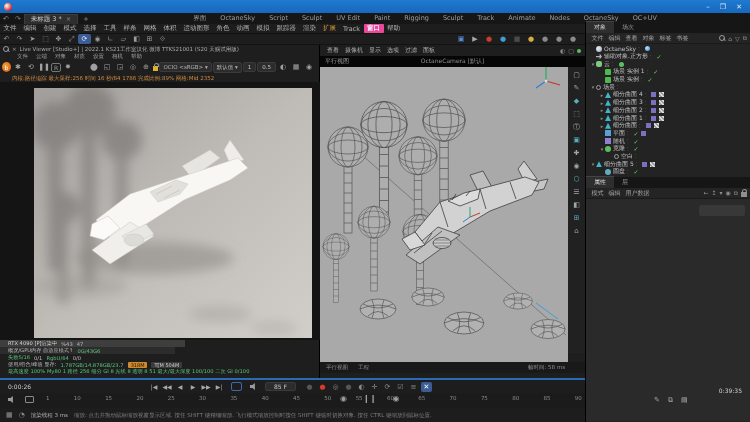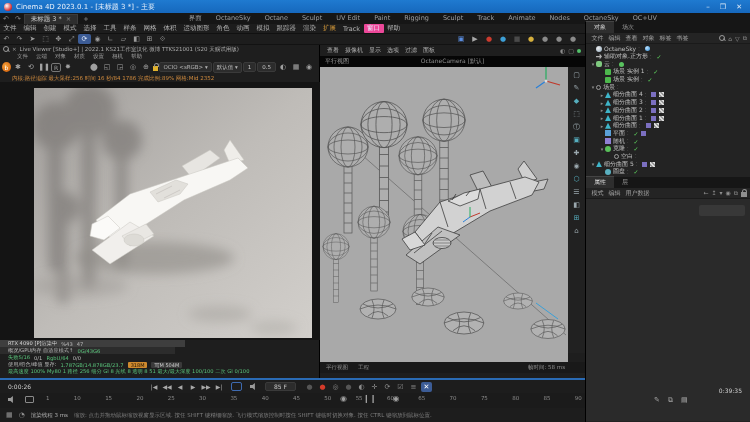--- a/index.html
+++ b/index.html
@@ -16,21 +16,21 @@
   .histicon{color:#8a8a8a;font-size:7px;padding:0 3px;}
   .doctab{background:#2e2e2e;border:1px solid #3c3c3c;border-bottom:none;color:#cfcfcf;padding:0 6px;height:10px;display:flex;align-items:center;gap:4px;}
   .doctab .x{color:#888;}
   .addtab{color:#9a9a9a;padding:0 5px;}
   #workspaces{margin-left:auto;display:flex;gap:0;padding-right:86px;}
   #workspaces .ws{padding:0 7px;color:#9f9f9f;font-size:6.5px;white-space:nowrap;}
   
   #menurow{left:0;top:24px;width:750px;height:10px;background:#1d1d1d;display:flex;align-items:center;font-size:6.5px;border-bottom:1px solid #111;}
   #menurow .mi{padding:0 3.5px;color:#b5b5b5;white-space:nowrap;}
   #menurow .m-orange{color:#e0a03a;}
-  #menurow .m-blue{background:#ec4899;color:#e6eefc;border-radius:1px;}
+  #menurow .m-blue{background:#ec4899;color:#e6eefc;border-radius:1px;font-weight:bold;}
   
   #toolrow{left:0;top:34px;width:585px;height:11px;background:#1d1d1d;display:flex;align-items:center;border-bottom:1px solid #121212;}
   #toolrow .ti{width:13px;height:10px;display:flex;align-items:center;justify-content:center;font-size:7px;color:#9a9a9a;}
   #toolrow .ti.sel{background:#3c5c96;border-radius:2px;color:#dfe9fa;}
   #tool-right{margin-left:auto;display:flex;gap:2px;padding-right:6px;}
   #tool-right .ci{width:12px;height:9px;display:flex;align-items:center;justify-content:center;font-size:7px;}
   .co-blue{color:#5a8de0;}.co-play{color:#a8a8a8;}.co-red{color:#cc3b2e;}.co-cyan{color:#3d9fd6;}
   .co-dark{color:#4a4a4a;}.co-yellow{color:#d6b03d;}.co-gray{color:#8a8a8a;}
   
   #lv{left:0;top:45px;width:320px;height:333px;background:#1e1e1e;border-right:1px solid #000;}
@@ -139,41 +139,40 @@
   #statusbar .perf{color:#b5b5b5;}
   svg{display:block;}
 </style>
 </head>
 <body>
 
 <div id="app">
 
   <div id="titlebar" class="abs">
     <span class="appicon"></span>
-    <span class="t">Cinema 4D 2023.0.1 - [未标题 3 *] - 主要</span>
     <span class="winbtns">
       <span>–</span>
       <span>❒</span>
       <span>✕</span>
     </span>
   </div>
 
   <div id="tabrow" class="abs">
     <span class="histicon">↶</span>
     <span class="histicon">↷</span>
     <span class="doctab">
       <span>未标题 3 *</span>
       <span class="x">×</span>
     </span>
     <span class="addtab">+</span>
     <span id="workspaces">
 
     <span class="ws">界面</span>
         <span class="ws">OctaneSky</span>
-        <span class="ws">Octane</span>
+        <span class="ws">Script</span>
         <span class="ws">Sculpt</span>
         <span class="ws">UV Edit</span>
         <span class="ws">Paint</span>
         <span class="ws">Rigging</span>
         <span class="ws">Sculpt</span>
         <span class="ws">Track</span>
         <span class="ws">Animate</span>
         <span class="ws">Nodes</span>
         <span class="ws">OctaneSky</span>
         <span class="ws">OC+UV</span>

